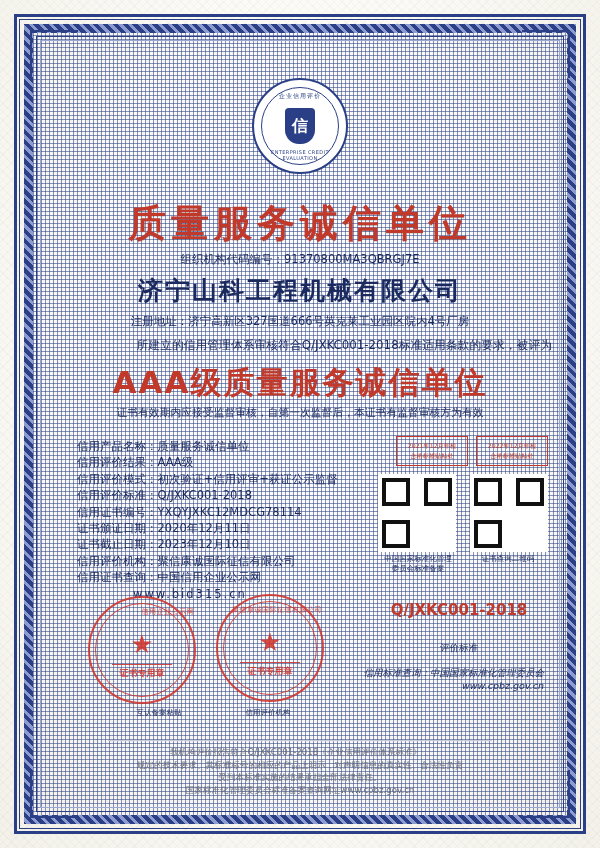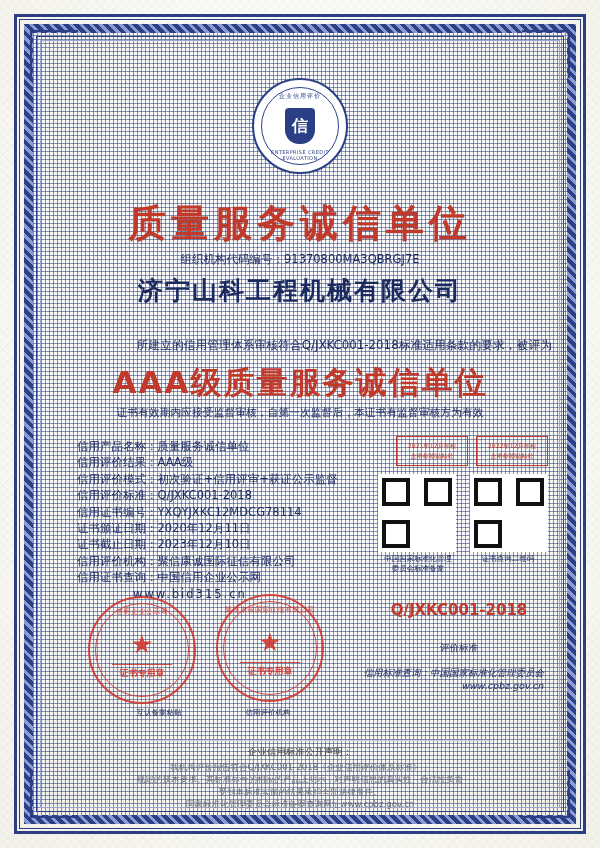--- a/index.html
+++ b/index.html
@@ -173,21 +173,21 @@
     opacity:.88;
   }
   .seal .ring{
     position:absolute;left:5px;top:5px;right:5px;bottom:5px;border:1px solid #d0342c;border-radius:50%;
   }
   .seal .star{
     position:absolute;left:50%;top:44%;transform:translate(-50%,-50%);
     font-size:26px;line-height:26px;color:#d0342c;
   }
   .seal .tname{
-    position:absolute;left:0;right:0;top:9px;text-align:center;font-size:7px;letter-spacing:.5px;
+    position:absolute;left:0;right:0;top:9px;text-align:right;font-size:7px;letter-spacing:.5px;
   }
   .seal .bname{
     position:absolute;left:0;right:0;bottom:22px;text-align:center;font-size:9px;font-weight:bold;
     border-top:1px solid #d0342c;padding-top:2px;margin:0 22px;
   }
   .seal1{left:40px;top:550px;}
   .seal2{left:168px;top:548px;}
   .seal-cap{
     position:absolute;font-size:7.5px;color:#1b2a5e;text-align:center;width:110px;
   }
@@ -224,20 +224,21 @@
       <div class="logo-inner">
         <div class="logo-ring-top">企业信用评价</div>
         <div class="logo-shield">信</div>
         <div class="logo-ring-bottom">ENTERPRISE CREDIT EVALUATION</div>
       </div>
     </div>
 
     <div class="title-main">质量服务诚信单位</div>
     <div class="org-code">组织机构代码编号：91370800MA3QBRGJ7E</div>
     <div class="company">济宁山科工程机械有限公司</div>
+    <div class="addr">注册地址：济宁高新区327国道666号英克莱工业园区院内4号厂房</div>
     <div class="statement">所建立的信用管理体系审核符合Q/JXKC001-2018标准适用条款的要求，被评为</div>
     <div class="grade">AAA级质量服务诚信单位</div>
     <div class="valid-note">证书有效期内应接受监督审核，自第一次监督后，本证书有监督审核方为有效</div>
 
     <div class="info" id="info-list">
         <div class="row"><span class="lbl">信用产品名称：</span><span>质量服务诚信单位</span></div>
         <div class="row"><span class="lbl">信用评价结果：</span><span>AAA级</span></div>
         <div class="row"><span class="lbl">信用评价模式：</span><span>初次验证+信用评审+获证公示监督</span></div>
         <div class="row"><span class="lbl">信用评价标准：</span><span>Q/JXKC001-2018</span></div>
         <div class="row"><span class="lbl">信用证书编号：</span><span>YXQYJXKC12MDCG78114</span></div>
@@ -293,21 +294,20 @@
     <div class="seal seal2">
       <div class="ring"></div>
       <div class="tname">聚信康诚国际征信有限公司</div>
       <div class="star">★</div>
       <div class="bname">证书专用章</div>
     </div>
     <div class="seal-cap seal-cap2">信用评价机构</div>
 
     <div class="divider"></div>
     <div class="footer">
-      <div class="fhead">企业信用标准公开声明：</div>
       <div id="footer-lines">
           <div>我机构评价报告符合Q/JXKC001-2018《企业信用评价体系标准》；</div>
           <div>规定的技术要求、其标准标号的相应的产品上明示，对声明信息的真实性、合法性负责</div>
           <div>受到本标准实施的结果承担全部法律责任。</div>
           <div>国家标准化管理委员会标准备案查询网址www.cpbz.gov.cn</div>
         </div>
     </div>
 
   </div>
 </div>

